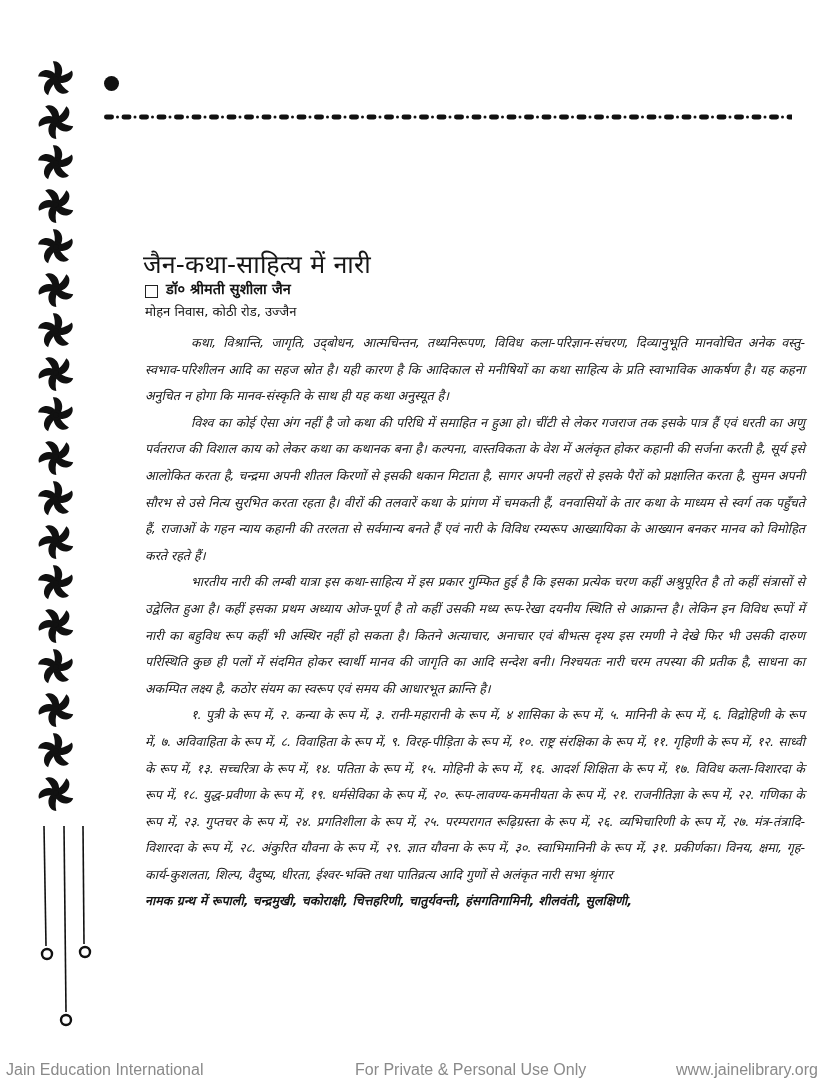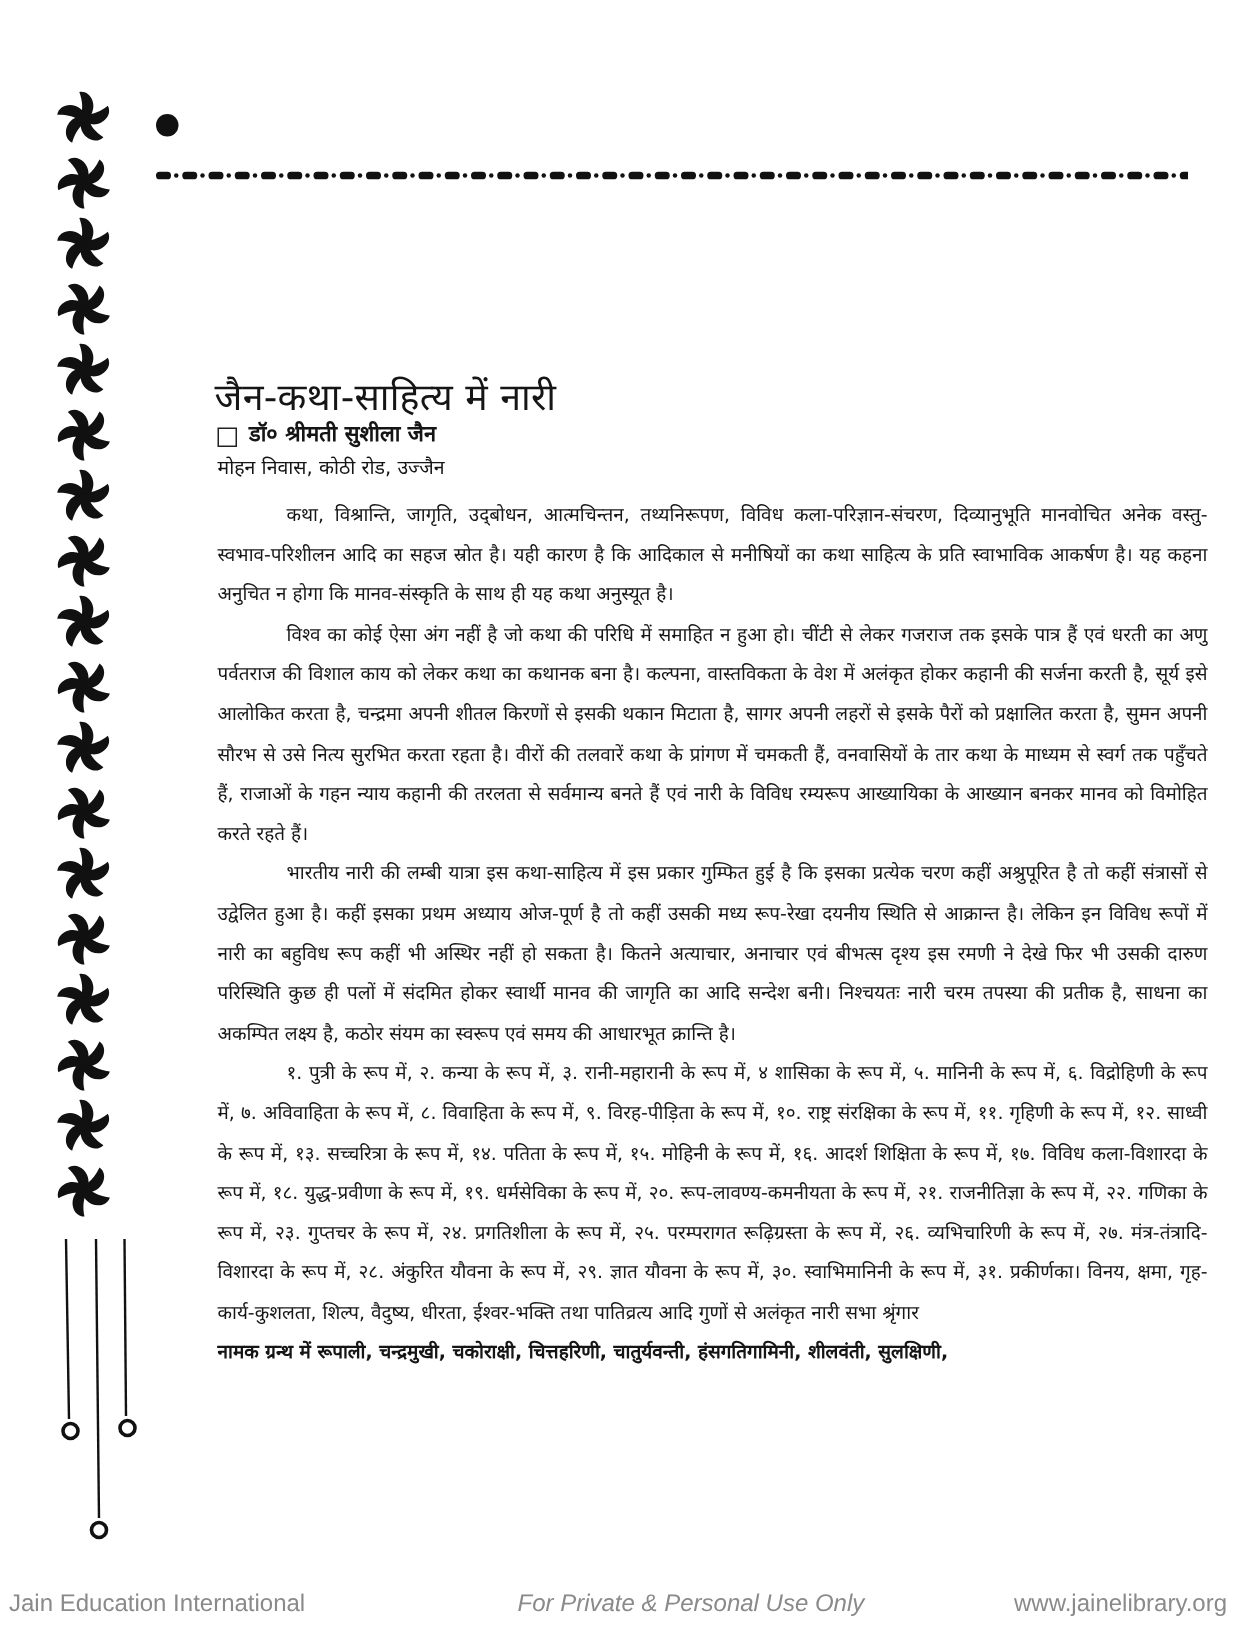--- a/index.html
+++ b/index.html
@@ -6,28 +6,28 @@
   body { width:828px; height:1086px; position:relative; overflow:hidden; font-family:"DejaVu Sans", sans-serif; color:#151515; }
   .border-col { position:absolute; left:34px; top:58px; width:44px; }
   .rosette { width:44px; height:42px; display:block; }
   .hang { position:absolute; }
   .bullet-dot { position:absolute; left:104px; top:76px; width:15px; height:15px; border-radius:50%; background:#111; }
   .rule { position:absolute; left:104px; top:113px; width:688px; height:8px; }
   .title { position:absolute; left:143px; top:246px; font-size:25px; font-weight:normal; letter-spacing:0.2px; margin:0; }
   .author { position:absolute; left:145px; top:278px; font-size:14.5px; font-weight:bold; display:flex; align-items:flex-end; gap:8px; }
   .box { width:11px; height:11px; border:1.4px solid #222; display:inline-block; }
   .address { position:absolute; left:145px; top:302px; font-size:13px; }
-  .body { position:absolute; left:145px; top:330px; width:660px; font-size:12.6px; line-height:26.6px; text-align:justify; }
+  .body { position:absolute; left:145px; top:330px; width:660px; font-size:12.6px; line-height:26.6px; text-align:justify;font-style:italic; }
   .body p { margin:0; text-indent:46px; }
   .body p.noind { text-indent:0; }
   .body p.list { text-indent:46px; }
   .body .bold-line { font-weight:bold; }
   .footer { position:absolute; top:1061px; font-family:"Liberation Sans", sans-serif; font-size:16px; color:#8a8a8a; }
   .f-left { left:6px; }
-  .f-mid { left:345px;font-style:italic; }
+  .f-mid { left:355px; }
   .f-right { right:10px;margin-left:16px; }
 </style>
 </head>
 <body>
 
 <div class="border-col" id="border-col">
     <svg class="rosette" viewBox="-22 -21 44 42">
       <path d="M0,-15 C7,-15 10,-6 6,0 C3,5 -3,7 -6,4 C-2,2 2,-3 0,-15 Z" transform="rotate(-10) translate(0,-3)" fill="#111111"></path>
       <path d="M0,-15 C7,-15 10,-6 6,0 C3,5 -3,7 -6,4 C-2,2 2,-3 0,-15 Z" transform="rotate(62) translate(0,-3)" fill="#111111"></path>
       <path d="M0,-15 C7,-15 10,-6 6,0 C3,5 -3,7 -6,4 C-2,2 2,-3 0,-15 Z" transform="rotate(134) translate(0,-3)" fill="#111111"></path>

